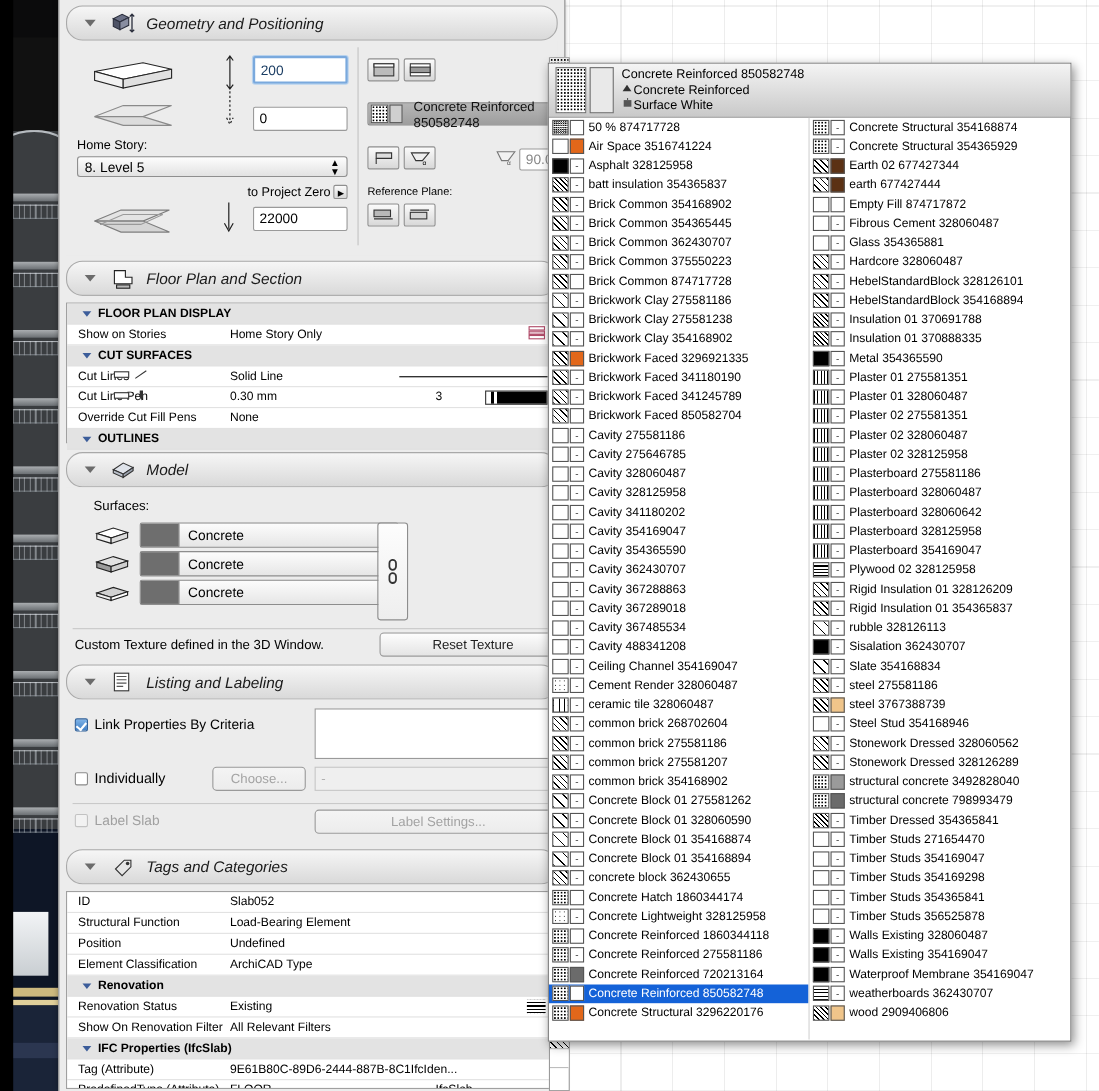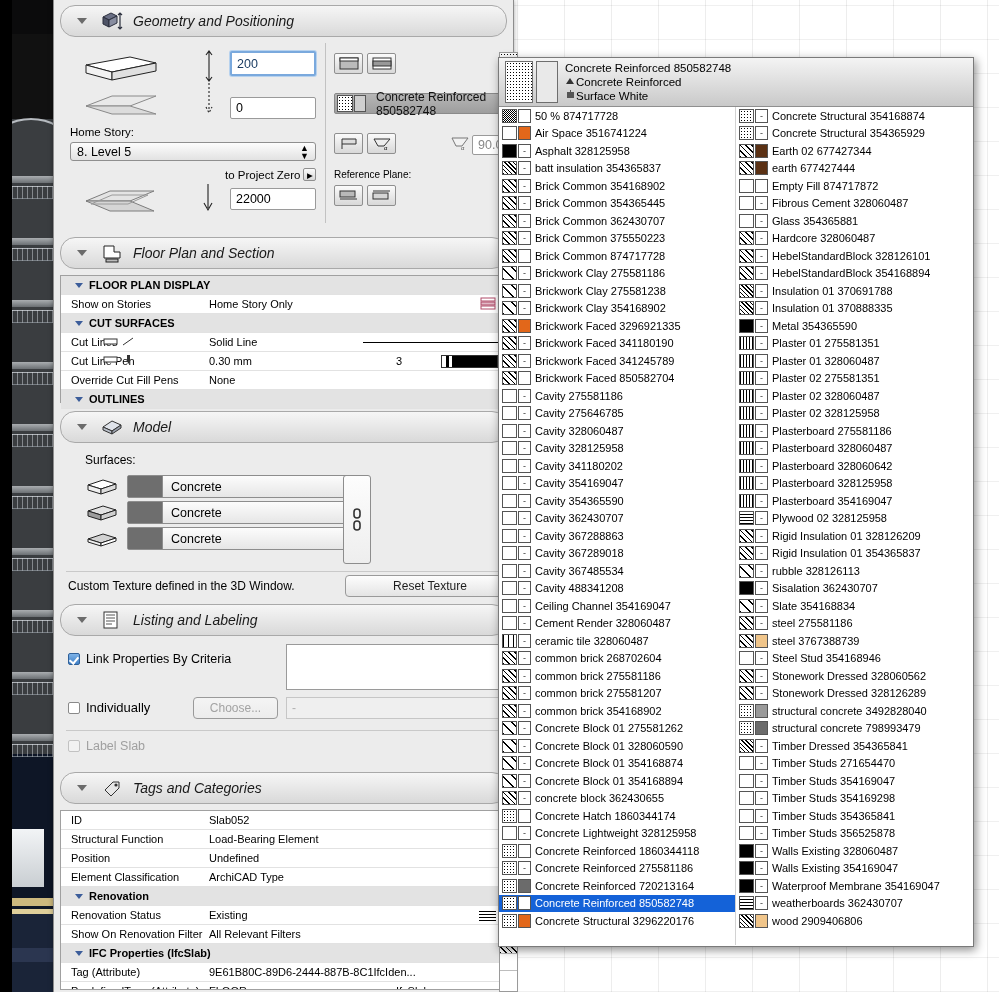--- a/index.html
+++ b/index.html
@@ -494,20 +494,23 @@
     <div style="position:absolute;left:226px;top:61px;width:225px;height:22px;border:1px solid #c6c6c6;background:#efefef;color:#b0b0b0;font-size:12px;padding:3px 5px;box-sizing:border-box;">
       <span>-</span>
     </div>
 
     <div style="position:absolute;left:6px;top:94px;width:447px;height:1px;background:#c9c9c9;"></div>
 
     <div style="position:absolute;left:8px;top:103px;display:flex;align-items:center;gap:6px;">
       <span class="ckbox" style="border-color:#c2c2c2;background:#f2f2f2;"></span>
       <span class="muted" style="font-size:12.5px;">Label Slab</span>
     </div>
+    <div class="btn dis" style="position:absolute;left:226px;top:100px;width:225px;">
+      <span>Label Settings...</span>
+    </div>
   </div>
 
   <div class="sect-head" style="margin-top:6px;">
     <div class="tri"></div>
     <div class="sect-ico">
       <svg width="22" height="20" viewBox="0 0 22 20">
         <path d="M4 12 L12 4 L18 4 L18 10 L10 18 Z" fill="#e6e6e6" stroke="#333"></path>
         <circle cx="15" cy="7" r="1.6" fill="#333"></circle>
       </svg>
     </div>

